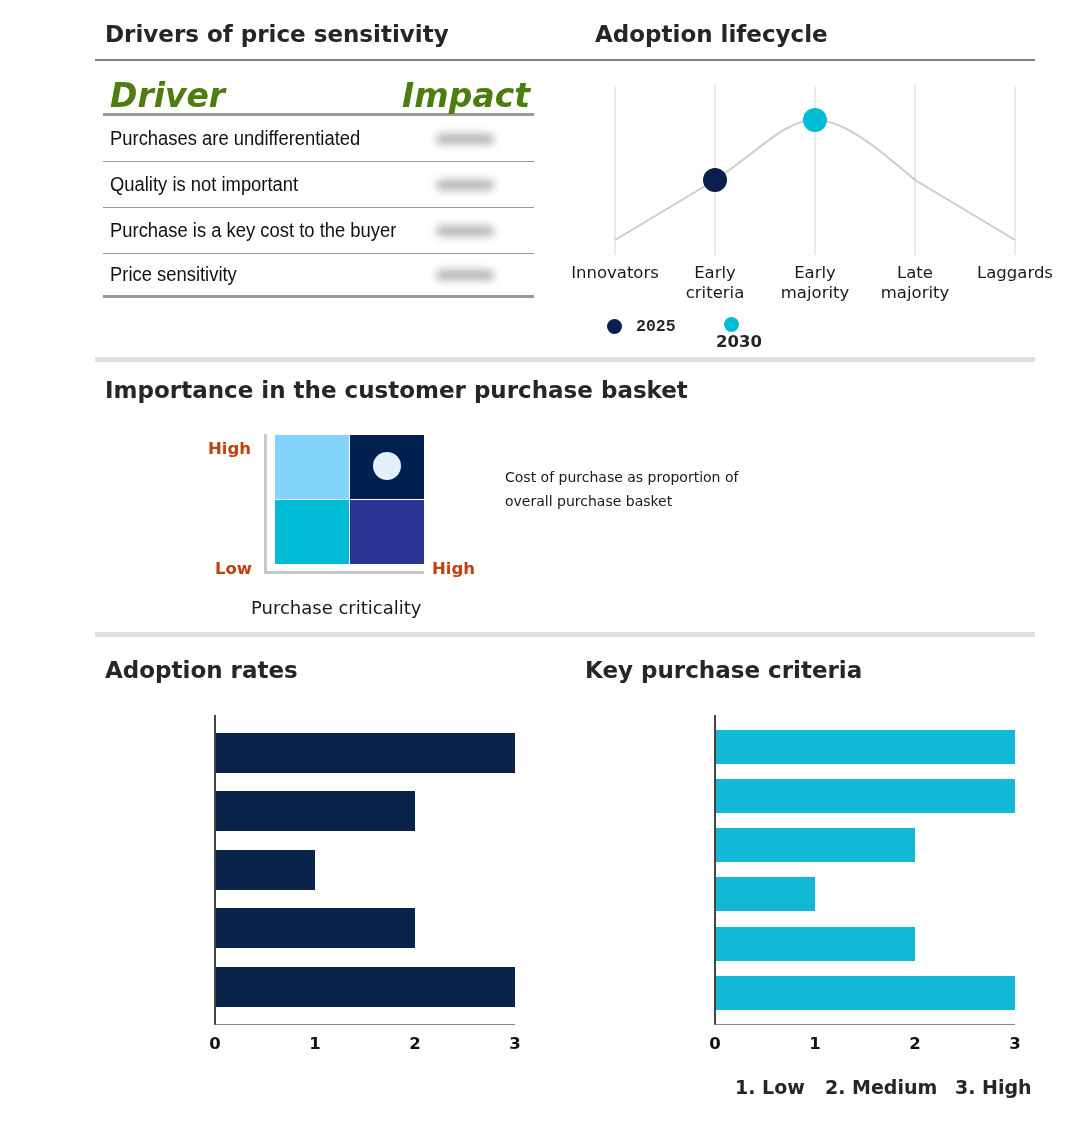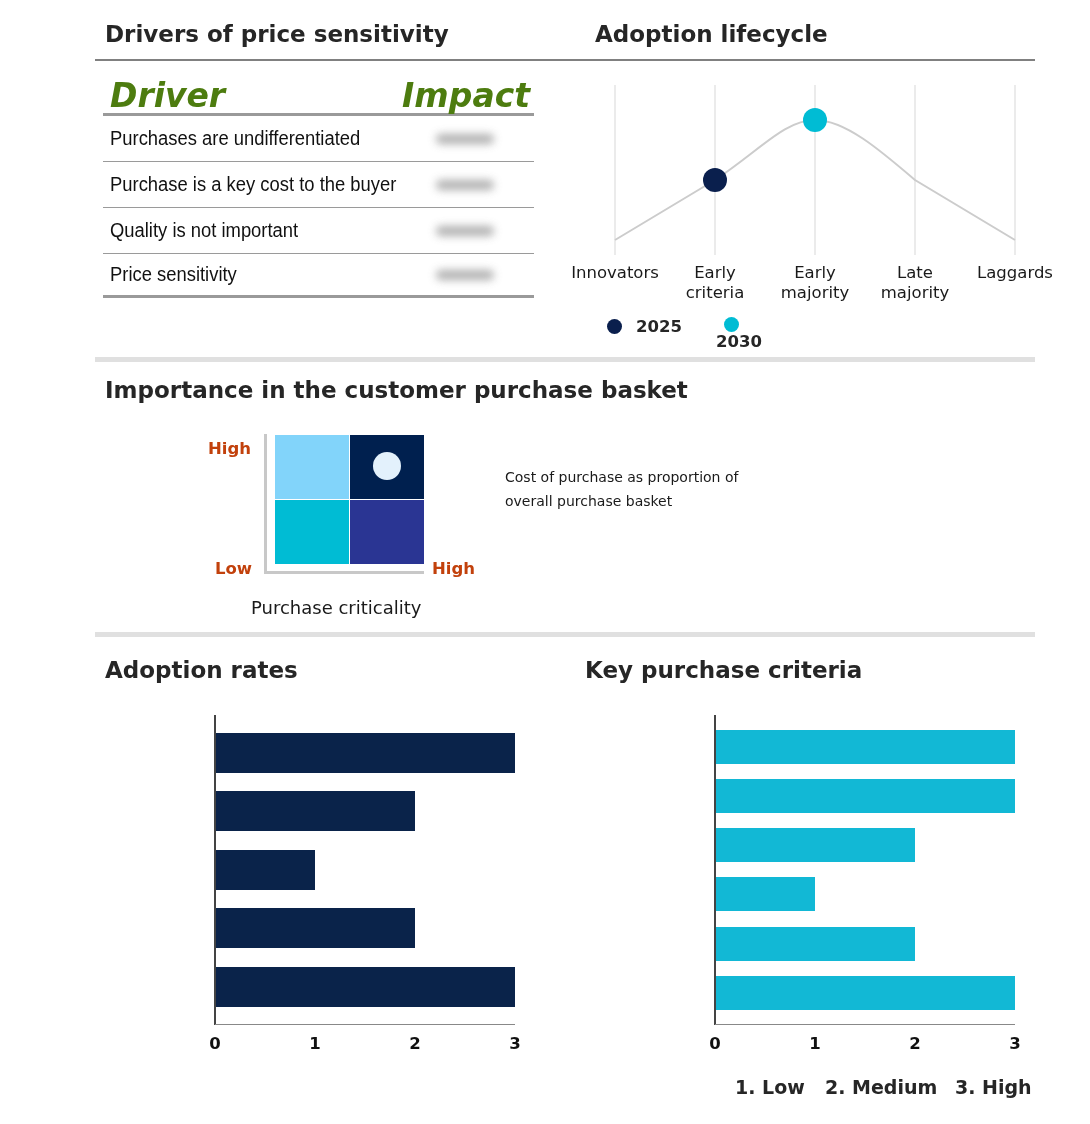--- a/index.html
+++ b/index.html
@@ -55,25 +55,25 @@
 <div class="drivers-table">
   <div class="drivers-head">
     <span>Driver</span>
     <span>Impact</span>
   </div>
   <div class="drivers-row">
     <span class="label">Purchases are undifferentiated</span>
     <span class="impact"></span>
   </div>
   <div class="drivers-row">
-    <span class="label">Purchase is a key cost to the buyer</span>
+    <span class="label">Quality is not important</span>
     <span class="impact"></span>
   </div>
   <div class="drivers-row">
-    <span class="label">Quality is not important</span>
+    <span class="label">Purchase is a key cost to the buyer</span>
     <span class="impact"></span>
   </div>
   <div class="drivers-row">
     <span class="label">Price sensitivity</span>
     <span class="impact"></span>
   </div>
 </div>
 
 <div class="lifecycle">
   <svg width="510" height="180" style="position:absolute; left:0; top:0;">
@@ -87,21 +87,21 @@
     <path d="M55,160 L155,100 C200,70 225,40 255,40 C285,40 320,70 355,100 L455,160" fill="none" stroke="#cccccc" stroke-width="2"></path>
     <circle cx="155" cy="100" r="12" fill="#0a1f4d"></circle>
     <circle cx="255" cy="40" r="12" fill="#00bcd4"></circle>
   </svg>
   <div class="lc-label" style="left:55px; top:183px;"><span>Innovators</span></div>
   <div class="lc-label" style="left:155px; top:183px;"><span>Early</span><br><span>criteria</span></div>
   <div class="lc-label" style="left:255px; top:183px;"><span>Early</span><br><span>majority</span></div>
   <div class="lc-label" style="left:355px; top:183px;"><span>Late</span><br><span>majority</span></div>
   <div class="lc-label" style="left:455px; top:183px;"><span>Laggards</span></div>
 
-  <div class="legend-item" style="left:47px; top:237px;">
+  <div class="legend-item" style="left:47px; top:237px;font-family:Liberation Mono, monospace;">
     <span class="legend-dot" style="background:#0a1f4d;"></span>
     <span>2025</span>
   </div>
   <div class="legend-item" style="left:156px; top:237px;flex-direction:column;">
     <span class="legend-dot" style="background:#00bcd4;"></span>
     <span>2030</span>
   </div>
 </div>
 
 <div class="divider" style="top:357px;"></div>

